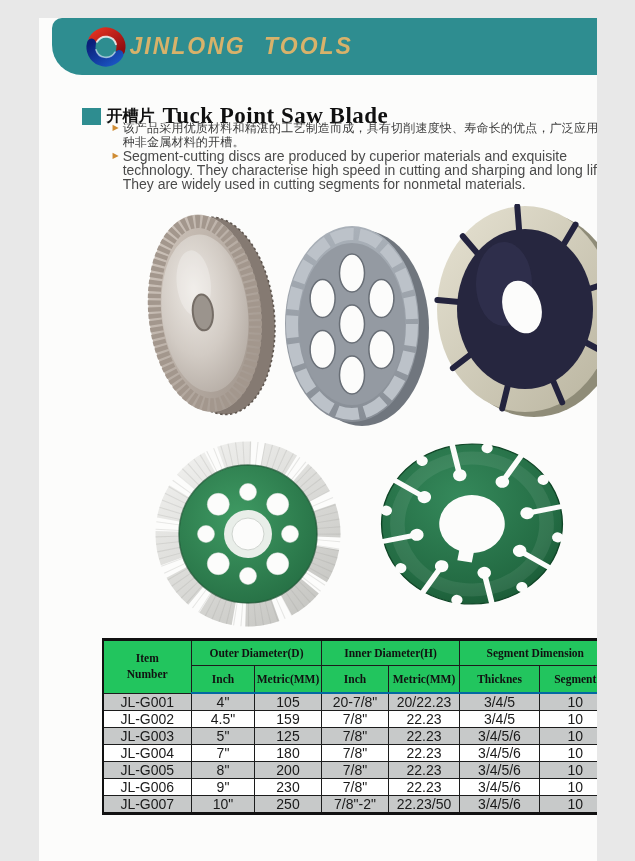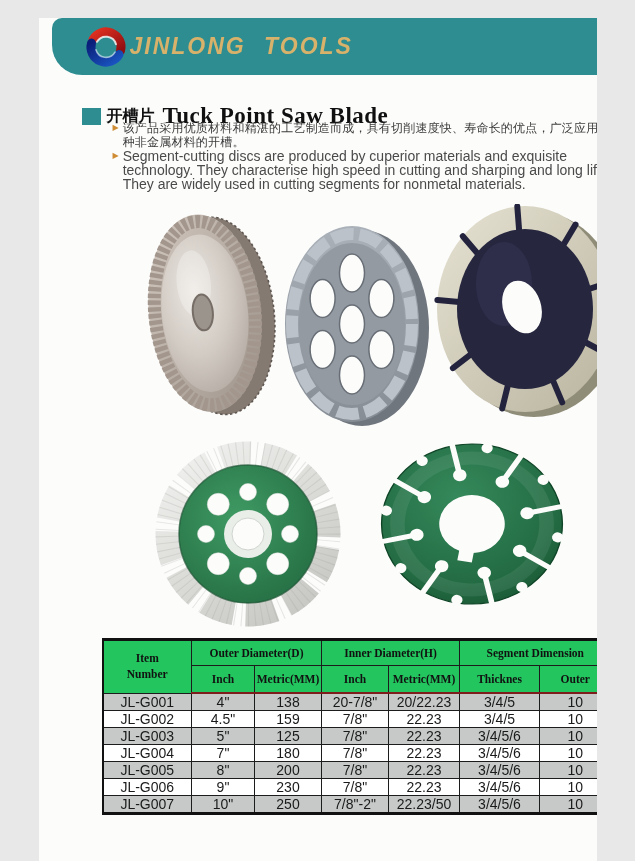--- a/index.html
+++ b/index.html
@@ -47,21 +47,21 @@
     border:2px solid #111; border-top-width:3px; border-bottom-width:3px;
   }
   .spec-table th, .spec-table td {
     border:1px solid #1c1c1c; text-align:center; padding:0; overflow:hidden;
   }
   .spec-table thead th {
     background:#22c55e; font-family:"Liberation Serif", serif;
     font-weight:bold; font-size:11.5px; color:#111;
   }
   .spec-table thead tr:first-child th { height:24px; }
-  .spec-table thead tr:last-child th { height:26px; border-bottom:2px solid #7f1d1d; }
+  .spec-table thead tr:last-child th { height:26px; border-bottom:2px solid #0369a1; }
   .th-item { white-space:pre-line; line-height:1.35; }
   .spec-table tbody td { font-size:14px; color:#1a1a1a; height:16px; background:#fff; }
   .spec-table tbody tr.gray td { background:#c7c9c9; }
 </style>
 </head>
 <body>
 
 <div class="page">
 
   <div class="header-bar"></div>
@@ -264,28 +264,28 @@
         <th colspan="2">Outer Diameter(D)</th>
         <th colspan="2">Inner Diameter(H)</th>
         <th colspan="2">Segment Dimension</th>
       </tr>
       <tr>
         <th>Inch</th>
         <th>Metric(MM)</th>
         <th>Inch</th>
         <th>Metric(MM)</th>
         <th>Thicknes</th>
-        <th>Outer</th>
+        <th>Segment</th>
       </tr>
     </thead>
     <tbody>
       <tr class="gray">
         <td>JL-G001</td>
         <td>4"</td>
-        <td>138</td>
+        <td>105</td>
         <td>20-7/8"</td>
         <td>20/22.23</td>
         <td>3/4/5</td>
         <td>10</td>
       </tr>
       <tr>
         <td>JL-G002</td>
         <td>4.5"</td>
         <td>159</td>
         <td>7/8"</td>

